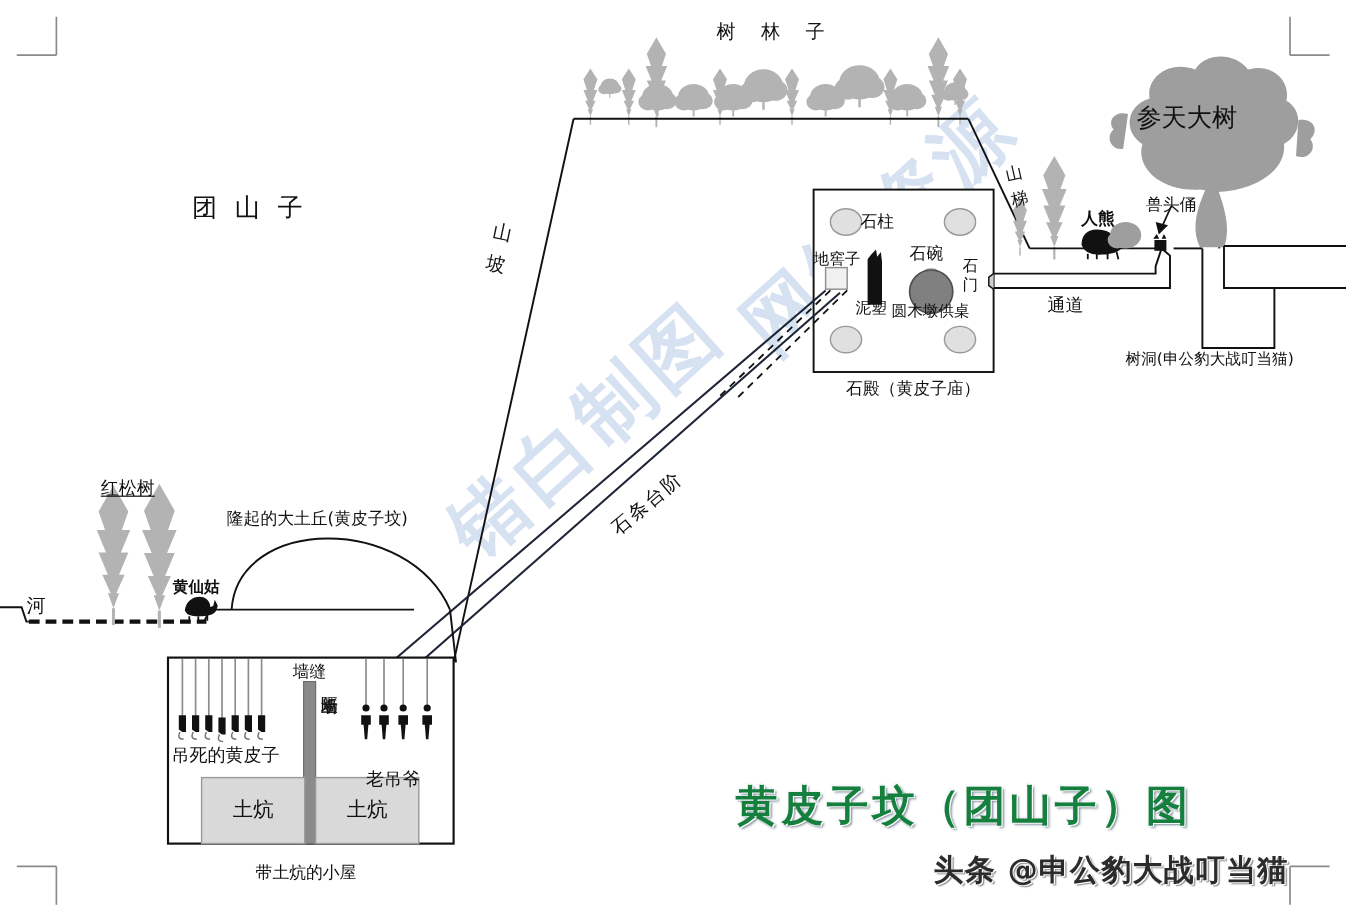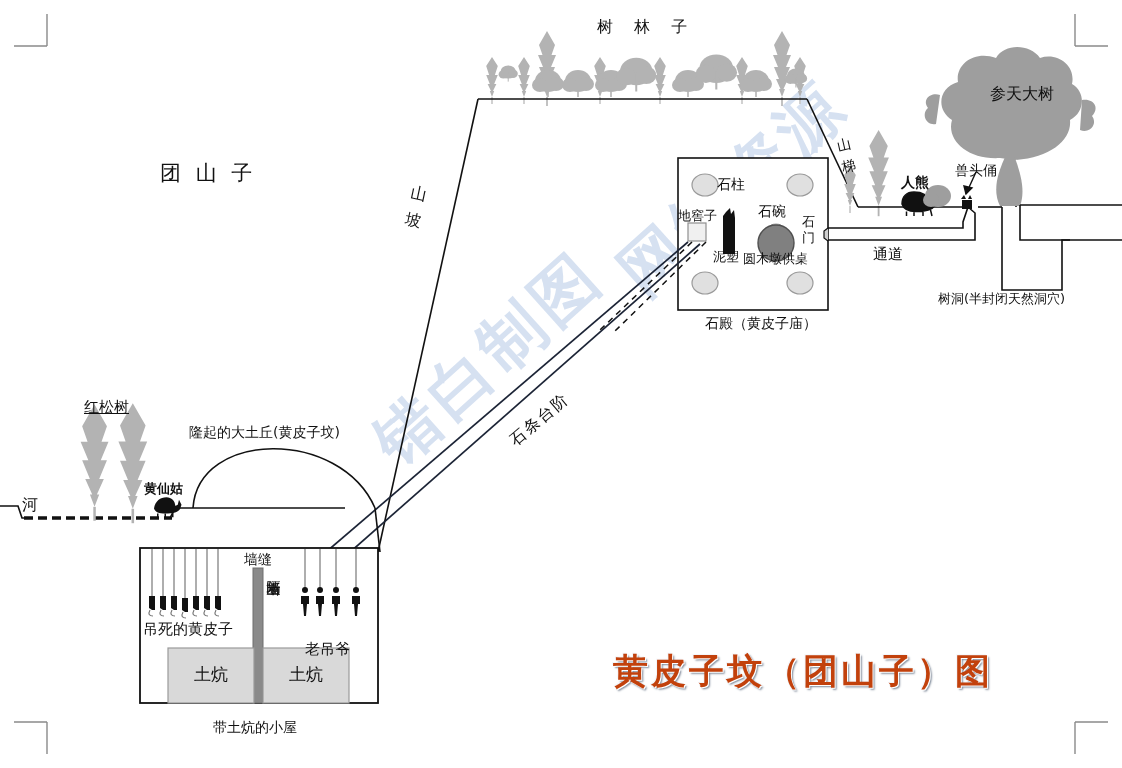--- a/index.html
+++ b/index.html
@@ -11,21 +11,21 @@
   #stage{position:absolute;left:0;top:0;width:1122px;height:768px;}
   svg{position:absolute;left:0;top:0;}
   .lbl{position:absolute;white-space:nowrap;color:#111;font-family:"DejaVu Sans","Liberation Sans",sans-serif;}
   .wm{
     position:absolute;color:#cfdcef;font-weight:bold;white-space:nowrap;
     font-family:"DejaVu Sans","Liberation Sans",sans-serif;
     opacity:.85;pointer-events:none;letter-spacing:6px;
   }
   .maintitle{
     position:absolute;font-size:35px;font-weight:bold;letter-spacing:3px;
-    color:#c2410c;
+    color:#15803d;
     text-shadow:1px 1px 0 #ffffff, 2px 2px 2px #7e8999, -1px -1px 0 #f4f6fa;
     font-family:"DejaVu Sans","Liberation Sans",sans-serif;
   }
   .attrib{
     position:absolute;font-size:25px;font-weight:bold;color:#2b2b2b;
     text-shadow:1px 1px 0 #ffffff, 2px 2px 1px #8e8e8e;
     letter-spacing:1px;
   }
 </style>
 </head>
@@ -268,29 +268,29 @@
   <div class="lbl" style="left:597px;top:17px;font-size:16px;letter-spacing:8px;">树 林 子</div>
 
   <div class="lbl" style="left:160px;top:159px;font-size:21px;letter-spacing:4px;">团    山    子</div>
 
   <div class="lbl" style="left:409px;top:172px;font-size:16px;letter-spacing:4px;writing-mode:vertical-rl;text-orientation:upright;transform:rotate(12deg);">山    坡</div>
 
   <div class="lbl" style="left:834px;top:126px;font-size:14px;letter-spacing:3px;writing-mode:vertical-rl;text-orientation:upright;transform:rotate(-13deg);">山 梯</div>
 
   <div class="lbl" style="left:519px;top:430px;font-size:16px;letter-spacing:2px;transform:rotate(-40deg);transform-origin:left bottom;">石条台阶</div>
 
-  <div class="lbl" style="left:990px;top:84px;font-size:16px;">参天大树</div>
+  <div class="lbl" style="left:947px;top:84px;font-size:21px;">参天大树</div>
 
   <div class="lbl" style="left:901px;top:174px;font-size:14px;font-weight:bold;">人熊</div>
 
   <div class="lbl" style="left:955px;top:162px;font-size:14px;">兽头俑</div>
 
   <div class="lbl" style="left:873px;top:245px;font-size:15px;">通道</div>
 
-  <div class="lbl" style="left:938px;top:290px;font-size:13px;">树洞(半封闭天然洞穴)</div>
+  <div class="lbl" style="left:938px;top:290px;font-size:13px;">树洞(申公豹大战叮当猫)</div>
 
   <div class="lbl" style="left:717px;top:176px;font-size:14px;">石柱</div>
 
   <div class="lbl" style="left:758px;top:203px;font-size:14px;">石碗</div>
 
   <div class="lbl" style="left:678px;top:207px;font-size:13px;">地窖子</div>
 
   <div class="lbl" style="left:713px;top:248px;font-size:13px;">泥塑</div>
 
   <div class="lbl" style="left:743px;top:250px;font-size:13px;">圆木墩供桌</div>
@@ -317,14 +317,15 @@
   <div class="lbl" style="left:305px;top:640px;font-size:15px;">老吊爷</div>
 
   <div class="lbl" style="left:194px;top:663px;font-size:17px;">土炕</div>
 
   <div class="lbl" style="left:289px;top:663px;font-size:17px;">土炕</div>
 
   <div class="lbl" style="left:213px;top:719px;font-size:14px;">带土炕的小屋</div>
 
   <div class="maintitle" style="left:613px;top:648px;">黄皮子坟（团山子）图</div>
 
+  <div class="attrib" style="left:778px;top:708px;">头条 @申公豹大战叮当猫</div>
 
 </div>
 
 </body></html>

